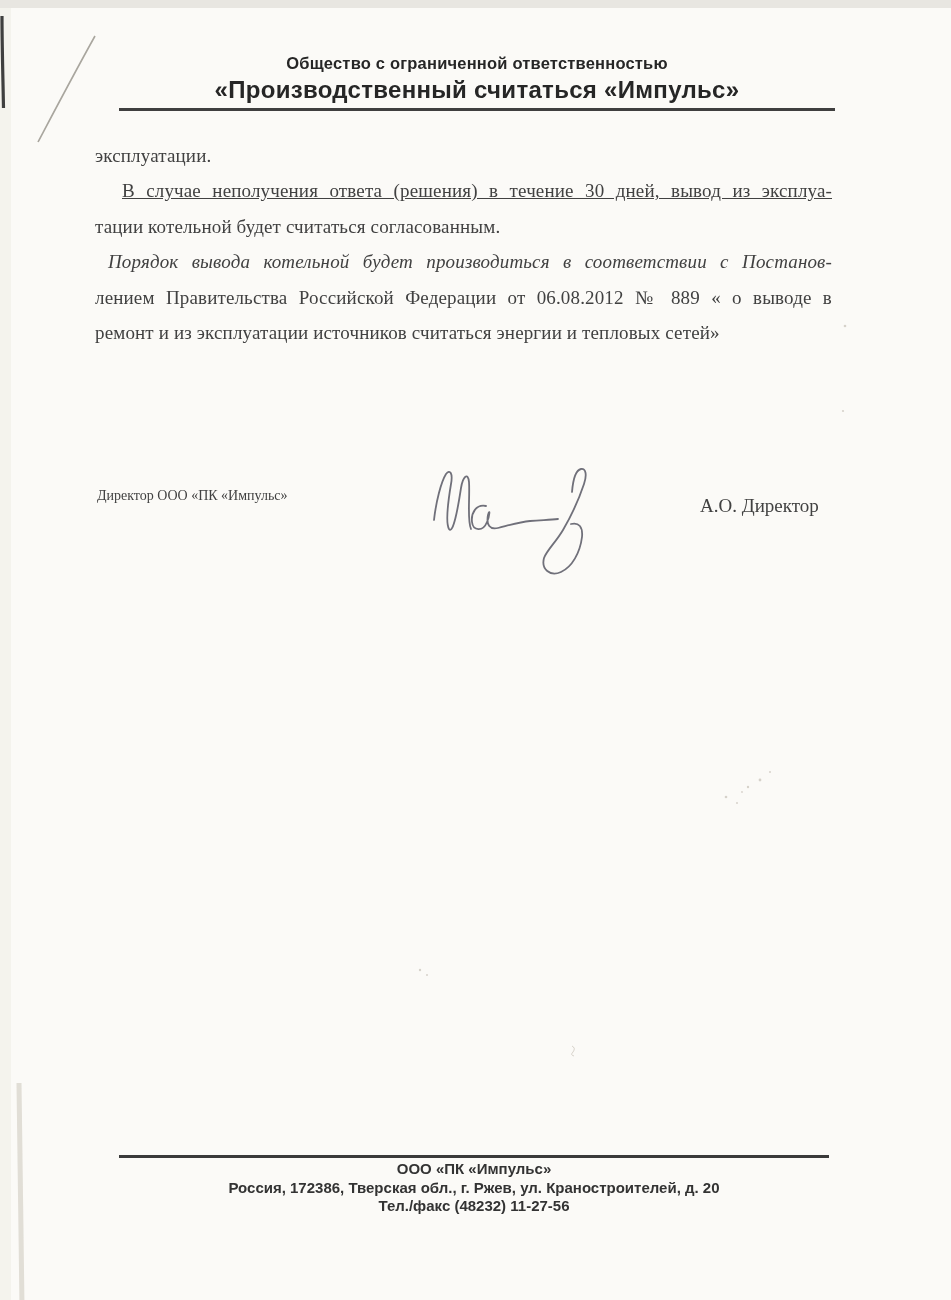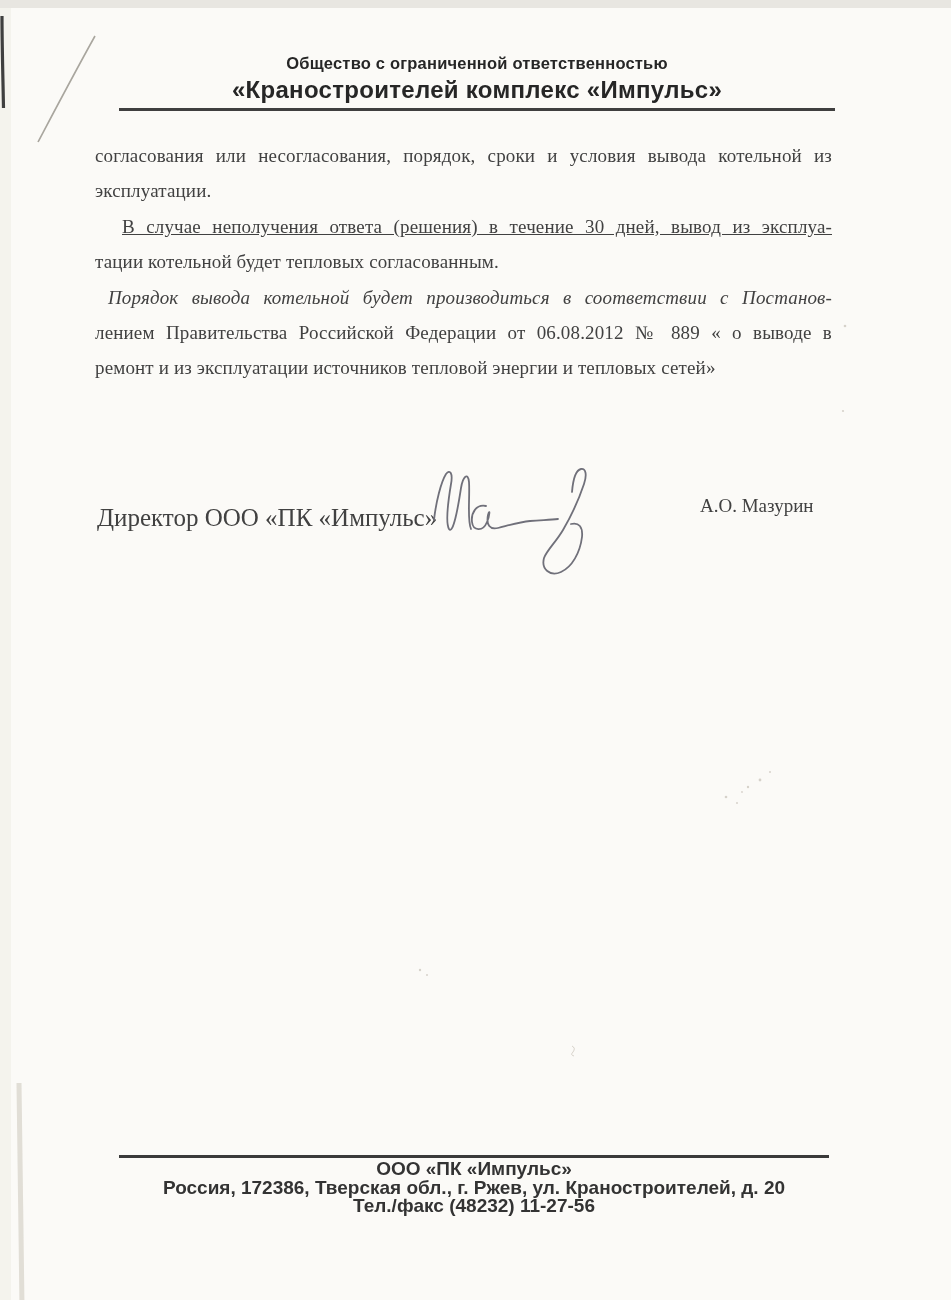--- a/index.html
+++ b/index.html
@@ -48,43 +48,43 @@
     text-align: justify; text-align-last: justify;
     white-space: nowrap;
   }
   .tline.last {
     text-align: right; text-align-last: left;
   }
   .tline.indent-lg { padding-left: 27px; text-decoration: underline; }
   .tline.indent-sm { padding-left: 13px; font-style: italic; }
   
   .sig-label {
-    position: absolute; left: 97px; top: 496px;
-    font-size: 25px; color: #414141; white-space: nowrap;
+    position: absolute; left: 97px; top: 480px;
+    font-size: 14px; color: #414141; white-space: nowrap;
   }
   .sig-name {
     position: absolute; left: 700px; top: 487px;
     font-size: 19px; color: #414141; white-space: nowrap;
   }
   .sig-svg {
     position: absolute; left: 420px; top: 450px;
   }
   
   .footer-rule {
     position: absolute;
     left: 119px; top: 1147px; width: 710px; height: 2.5px;
     background: #3a3a3a;
   }
   .footer-block {
     position: absolute;
     left: 119px; top: 1152px; width: 710px;
     text-align: center;
     font-family: "Liberation Sans", sans-serif;
     font-weight: bold;
-    font-size: 19px; line-height: 18.5px;
+    font-size: 15px; line-height: 18.5px;
     color: #333333;
   }
   .artifacts {
     position: absolute; left: 0; top: 0;
     pointer-events: none;
   }
 </style>
 </head>
 <body>
 
@@ -109,48 +109,47 @@
       <circle cx="845" cy="318" r="1.3"></circle>
       <circle cx="843" cy="403" r="1.1"></circle>
       <circle cx="420" cy="962" r="1.2"></circle>
       <circle cx="427" cy="967" r="1.0"></circle>
       <path d="M572 1038 q 4 2 1 6 q -3 3 1 4" stroke="#aaa295" stroke-width="1" fill="none"></path>
     </g>
   </svg>
 
   <header class="letterhead">
     <div class="org-type">Общество с ограниченной ответственностью</div>
-    <div class="org-name">«Краностроителей комплекс «Импульс»</div>
+    <div class="org-name">«Производственный считаться «Импульс»</div>
   </header>
   <div class="header-rule"></div>
 
   <main class="letter-body">
-    <div class="tline">согласования или несогласования, порядок, сроки и условия  вывода котельной из</div>
     <div class="tline last">эксплуатации.</div>
     <div class="tline indent-lg">В случае неполучения ответа (решения) в течение 30 дней, вывод из эксплуа-</div>
-    <div class="tline last">тации котельной будет тепловых согласованным.</div>
+    <div class="tline last">тации котельной будет считаться согласованным.</div>
     <div class="tline indent-sm">Порядок вывода котельной будет производиться в  соответствии с Постанов-</div>
     <div class="tline">лением Правительства Российской Федерации от 06.08.2012 № 889 « о выводе в</div>
-    <div class="tline last">ремонт и из эксплуатации источников тепловой энергии и тепловых сетей»</div>
+    <div class="tline last">ремонт и из эксплуатации источников считаться энергии и тепловых сетей»</div>
   </main>
 
   <div class="sig-label">Директор ООО «ПК «Импульс»</div>
 
   <svg class="sig-svg" width="180" height="125" viewBox="0 0 180 125">
     <g stroke="#70707a" stroke-width="1.8" fill="none" stroke-linecap="round" stroke-linejoin="round">
 
       <path d="M14 62 C 16 44, 21 24, 26 16 C 30 11, 33 15, 31 26 C 28 44, 25 64, 29 71 C 33 77, 38 50, 41 30 C 43 18, 48 14, 49 24 C 50 40, 47 62, 51 71"></path>
 
       <path d="M66 48 C 56 46, 51 55, 52 64 C 53 73, 63 74, 67 64 C 70 57, 70 50, 68 57 C 66 67, 70 72, 78 70 C 90 67, 100 64, 110 63 C 122 62, 130 62, 138 61"></path>
 
       <path d="M152 34 C 153 22, 156 12, 161 11 C 166 10, 167 17, 164 26 C 158 44, 150 60, 143 72 C 136 84, 127 92, 124 100 C 121 111, 130 119, 141 114 C 152 109, 160 95, 162 79 C 163 69, 159 64, 151 66"></path>
     </g>
   </svg>
 
-  <div class="sig-name">А.О. Мазурин</div>
+  <div class="sig-name">А.О. Директор</div>
 
   <div class="footer-rule"></div>
   <footer class="footer-block">
     <div>ООО «ПК «Импульс»</div>
     <div>Россия, 172386, Тверская обл., г. Ржев, ул. Краностроителей, д. 20</div>
     <div>Тел./факс (48232) 11-27-56</div>
   </footer>
 
 </div>
 

